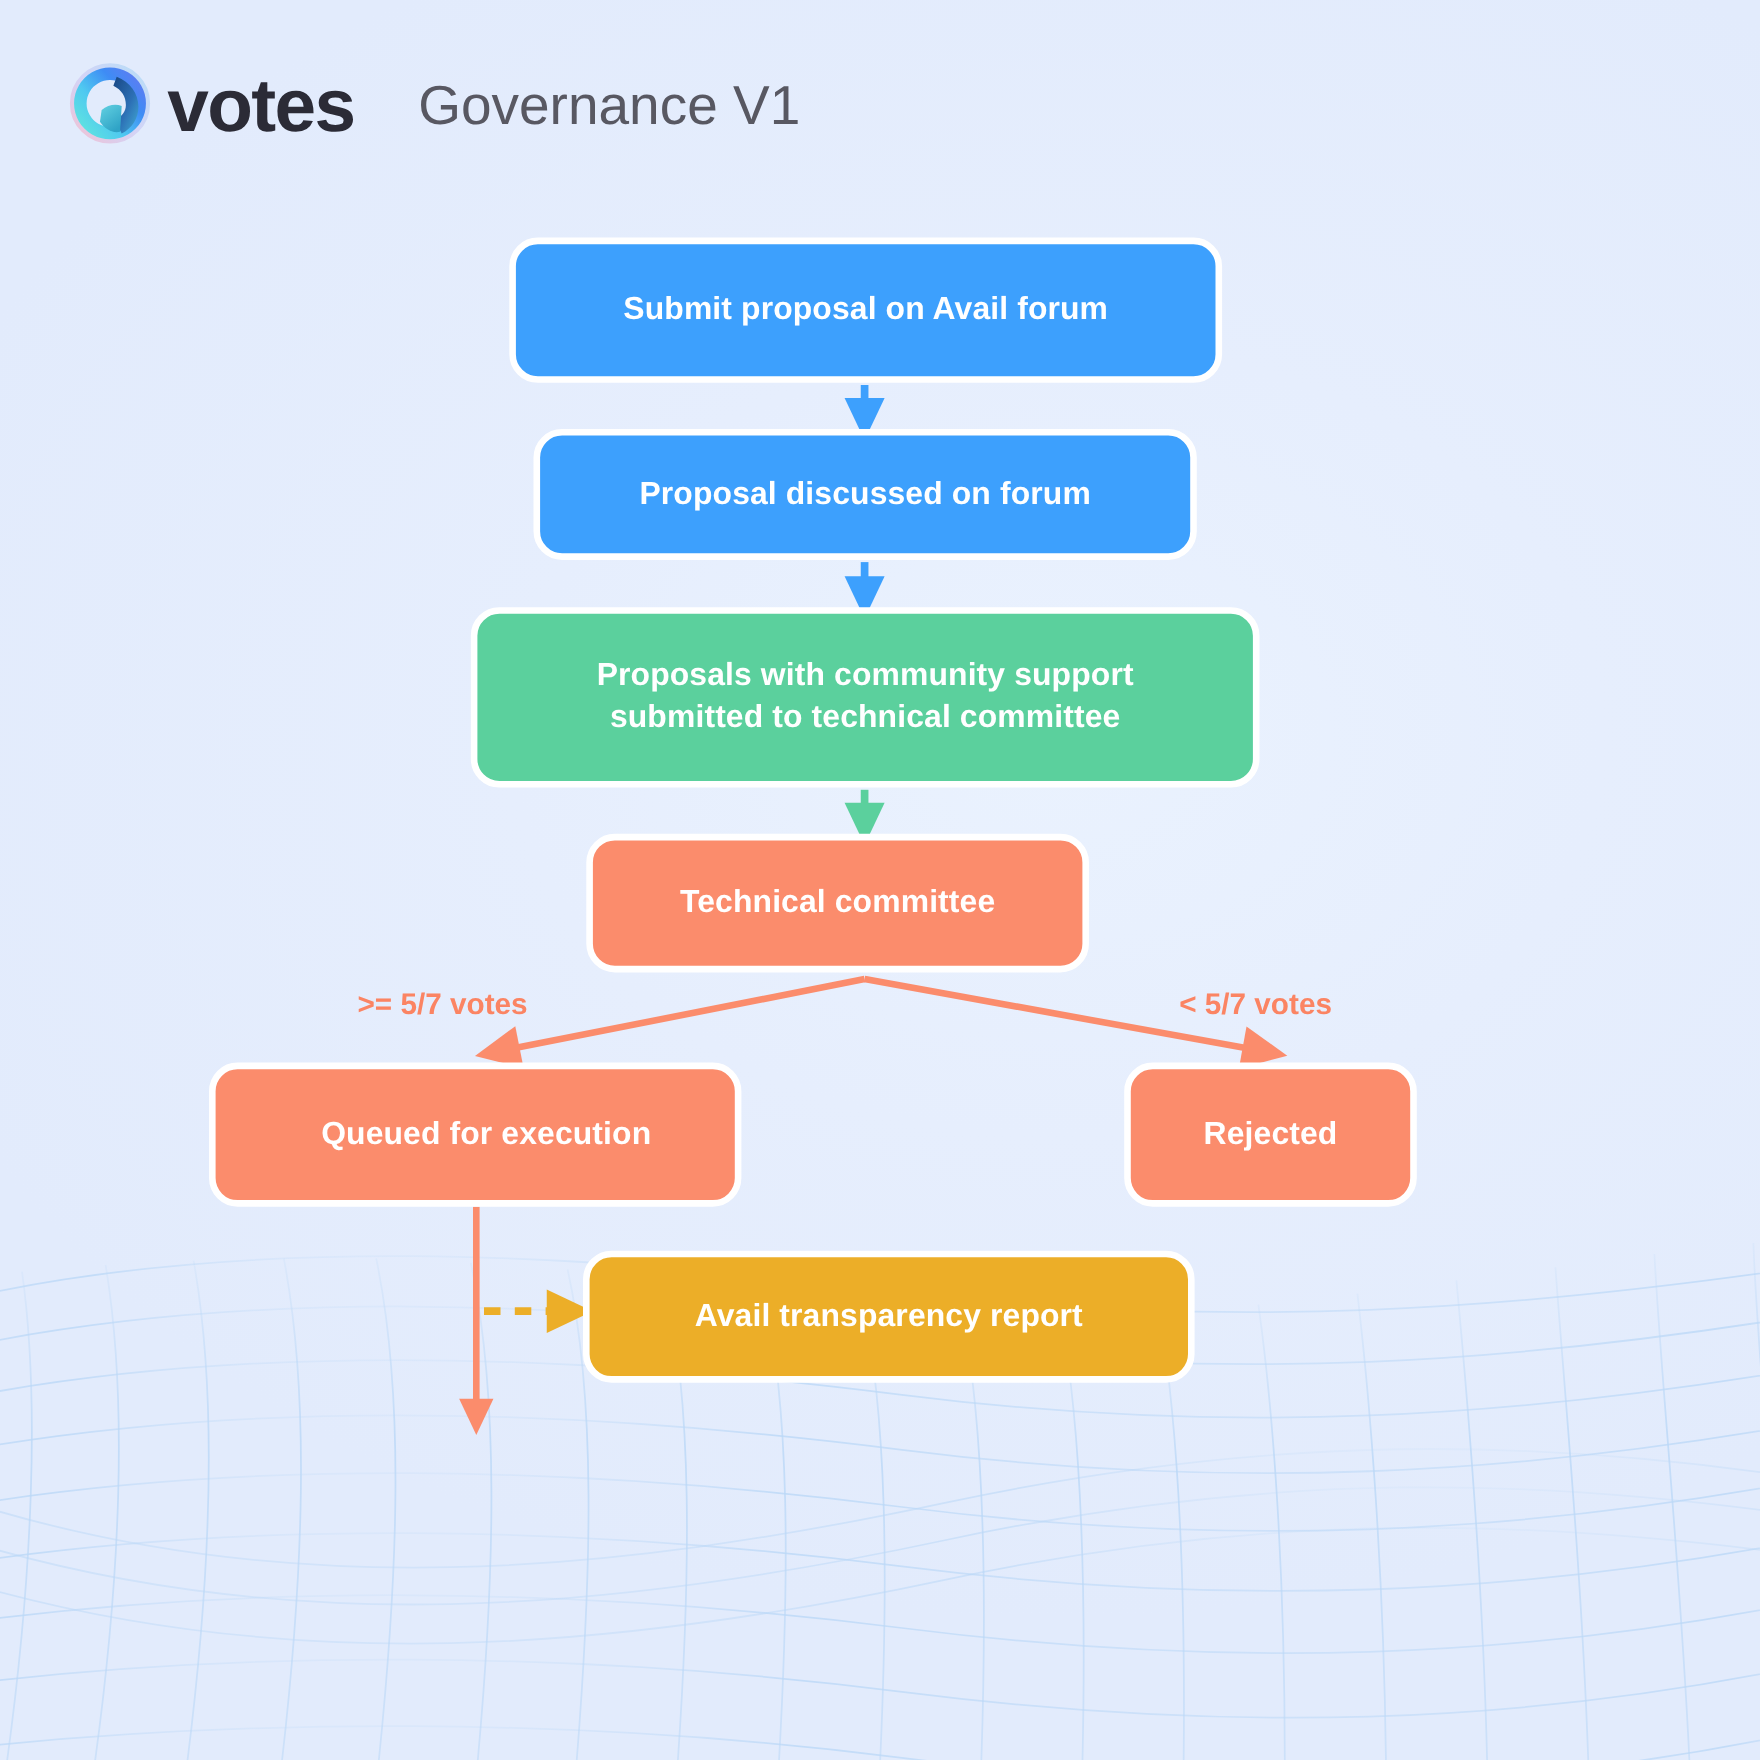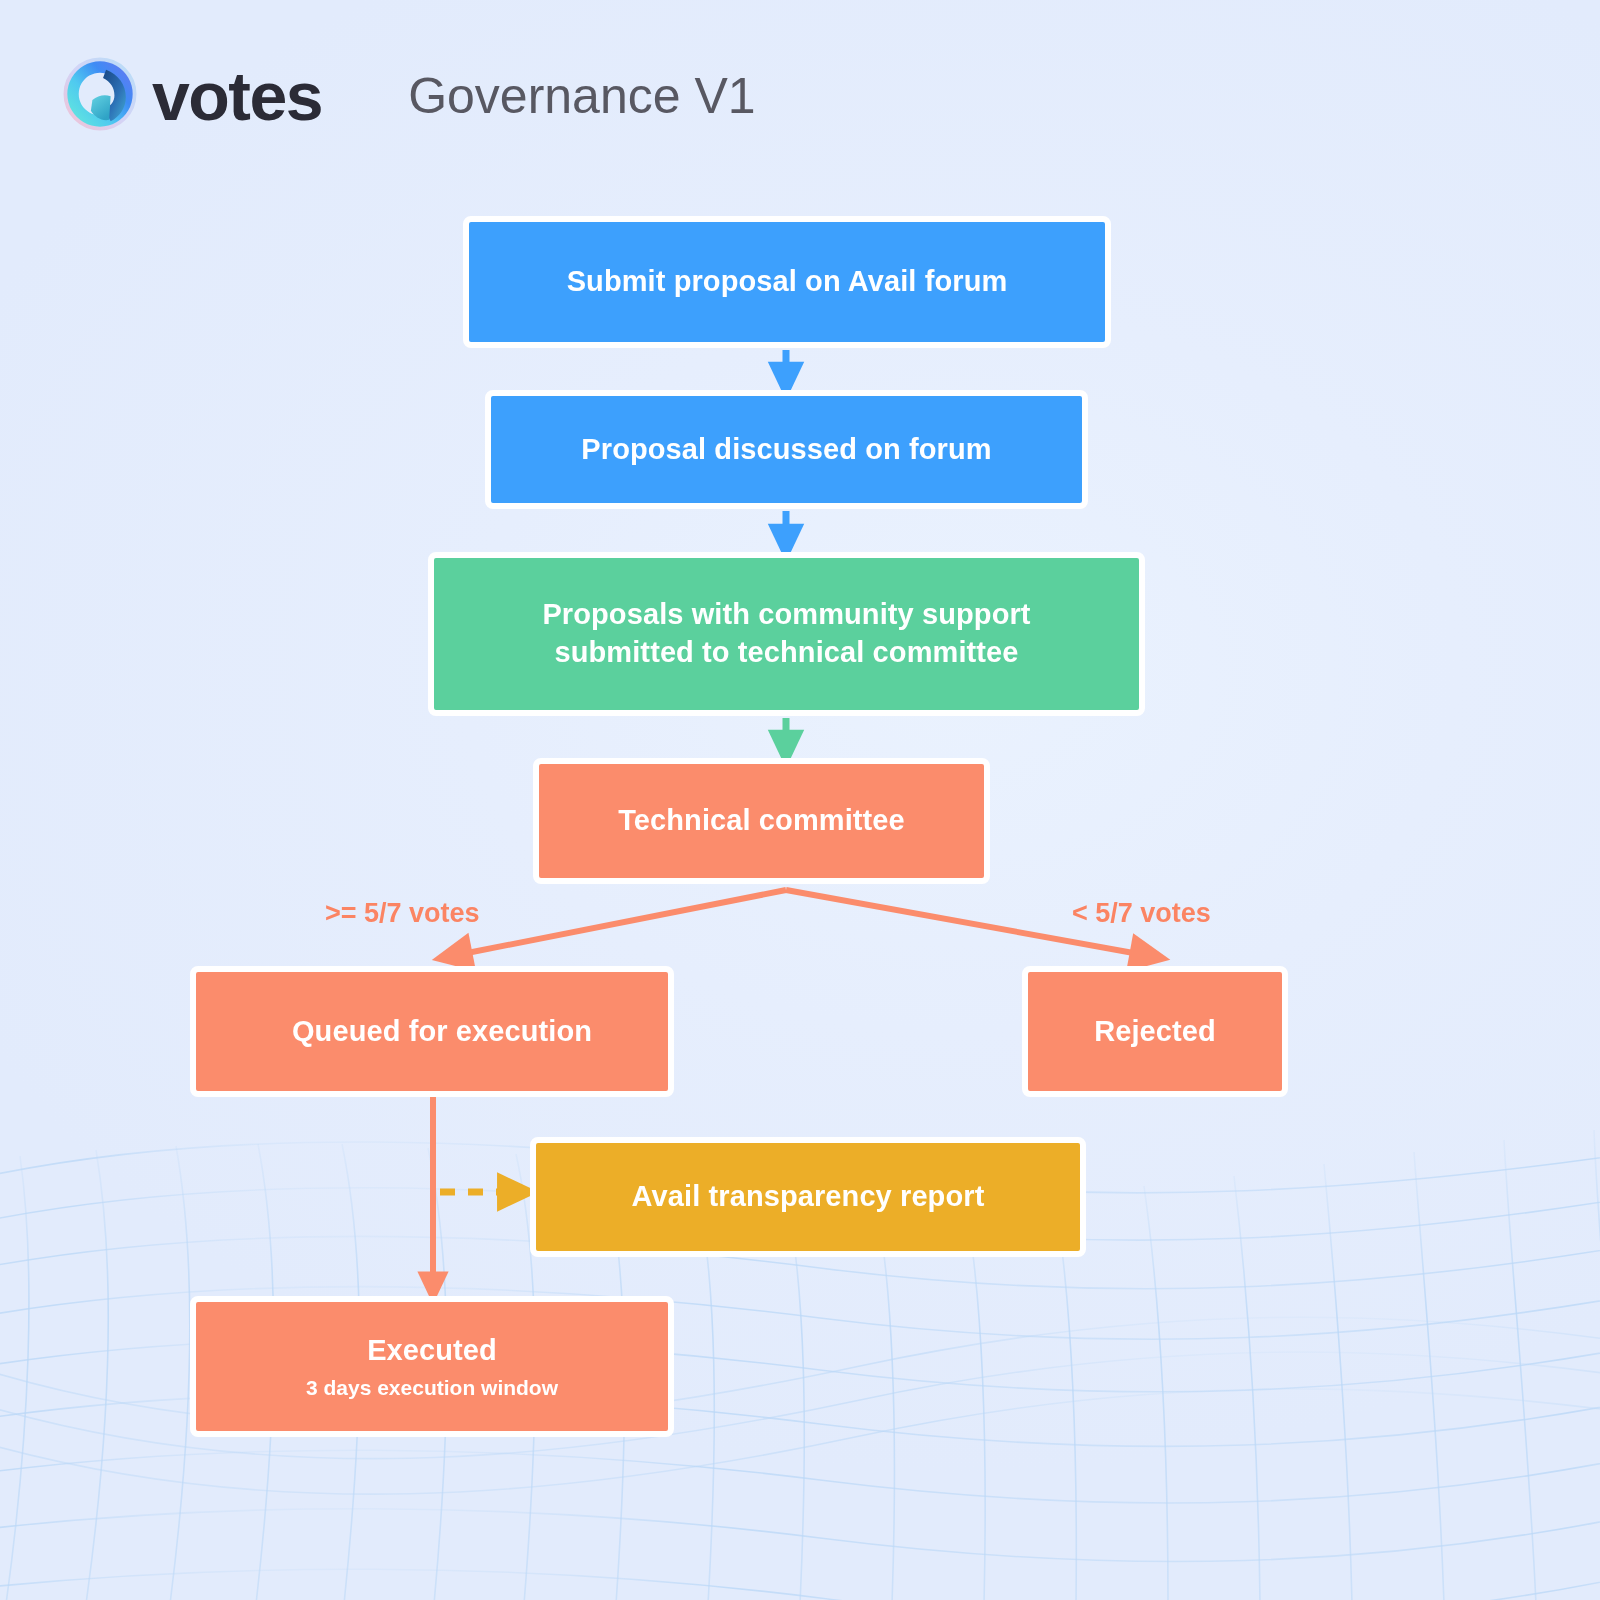--- a/index.html
+++ b/index.html
@@ -52,32 +52,32 @@
     font-weight: 700;
     letter-spacing: -1.5px;
     color: #2B2B36;
     line-height: 1;
     margin-top: 4px;
   }
   #page-title {
     font-size: 50px;
     font-weight: 400;
     color: #585862;
-    margin-left: 86px;
+    margin-left: 58px;
     letter-spacing: 0px;
     line-height: 1;
     margin-top: 4px;
   }
 
   
   .node {
     position: absolute;
     box-sizing: border-box;
     border: 6px solid #FFFFFF;
-    border-radius: 8px;
+    border-radius: 26px;
     display: flex;
     flex-direction: column;
     justify-content: center;
     text-align: center;
     color: #FFFFFF;
     z-index: 3;
   }
   .node .title {
     font-size: 29px;
     font-weight: 700;
@@ -280,18 +280,14 @@
   </div>
 
   <div class="node n-salmon" id="node-rejected">
     <div class="title">Rejected</div>
   </div>
 
   <div class="node n-gold" id="node-report">
     <div class="title">Avail transparency report</div>
   </div>
 
-  <div class="node n-salmon" id="node-executed">
-    <div class="title">Executed</div>
-    <div class="subtitle">3 days execution window</div>
-  </div>
 
 </div>
 
 </body></html>

